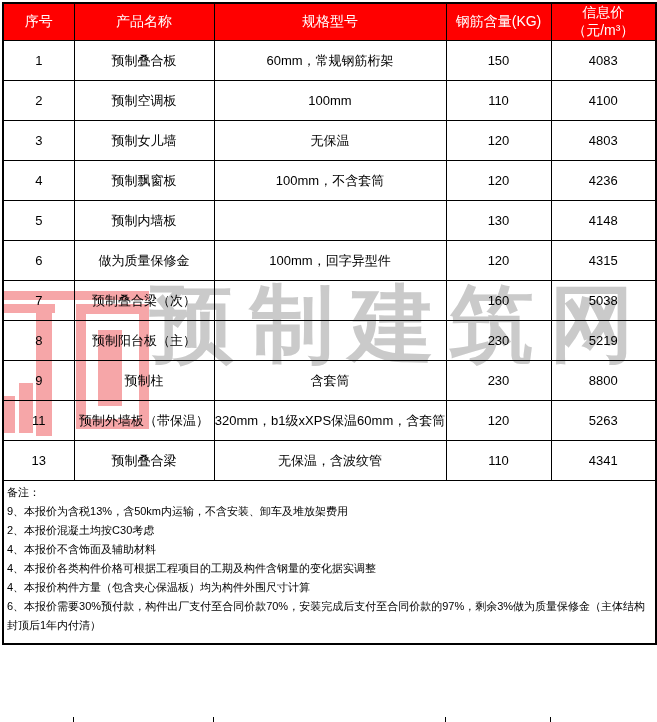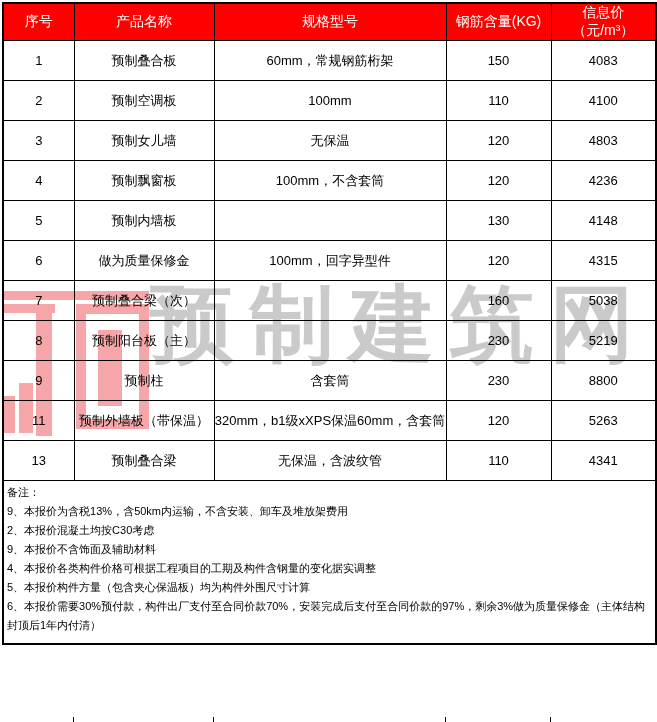--- a/index.html
+++ b/index.html
@@ -175,23 +175,23 @@
     <td>4341</td>
   </tr>
 </tbody>
     <tbody>
       <tr>
         <td colspan="5" class="notes-cell">
           <div>备注：</div>
           <div id="note-lines">
               <div>9、本报价为含税13%，含50km内运输，不含安装、卸车及堆放架费用</div>
               <div>2、本报价混凝土均按C30考虑</div>
-              <div>9、本报价不含饰面及辅助材料</div>
+              <div>4、本报价不含饰面及辅助材料</div>
               <div>4、本报价各类构件价格可根据工程项目的工期及构件含钢量的变化据实调整</div>
-              <div>5、本报价构件方量（包含夹心保温板）均为构件外围尺寸计算</div>
+              <div>4、本报价构件方量（包含夹心保温板）均为构件外围尺寸计算</div>
               <div>6、本报价需要30%预付款，构件出厂支付至合同价款70%，安装完成后支付至合同价款的97%，剩余3%做为质量保修金（主体结构封顶后1年内付清）</div>
             </div>
         </td>
       </tr>
     </tbody>
   </table>
 
   <div class="stub" style="left:73px;"></div>
   <div class="stub" style="left:213px;"></div>
   <div class="stub" style="left:445px;"></div>

